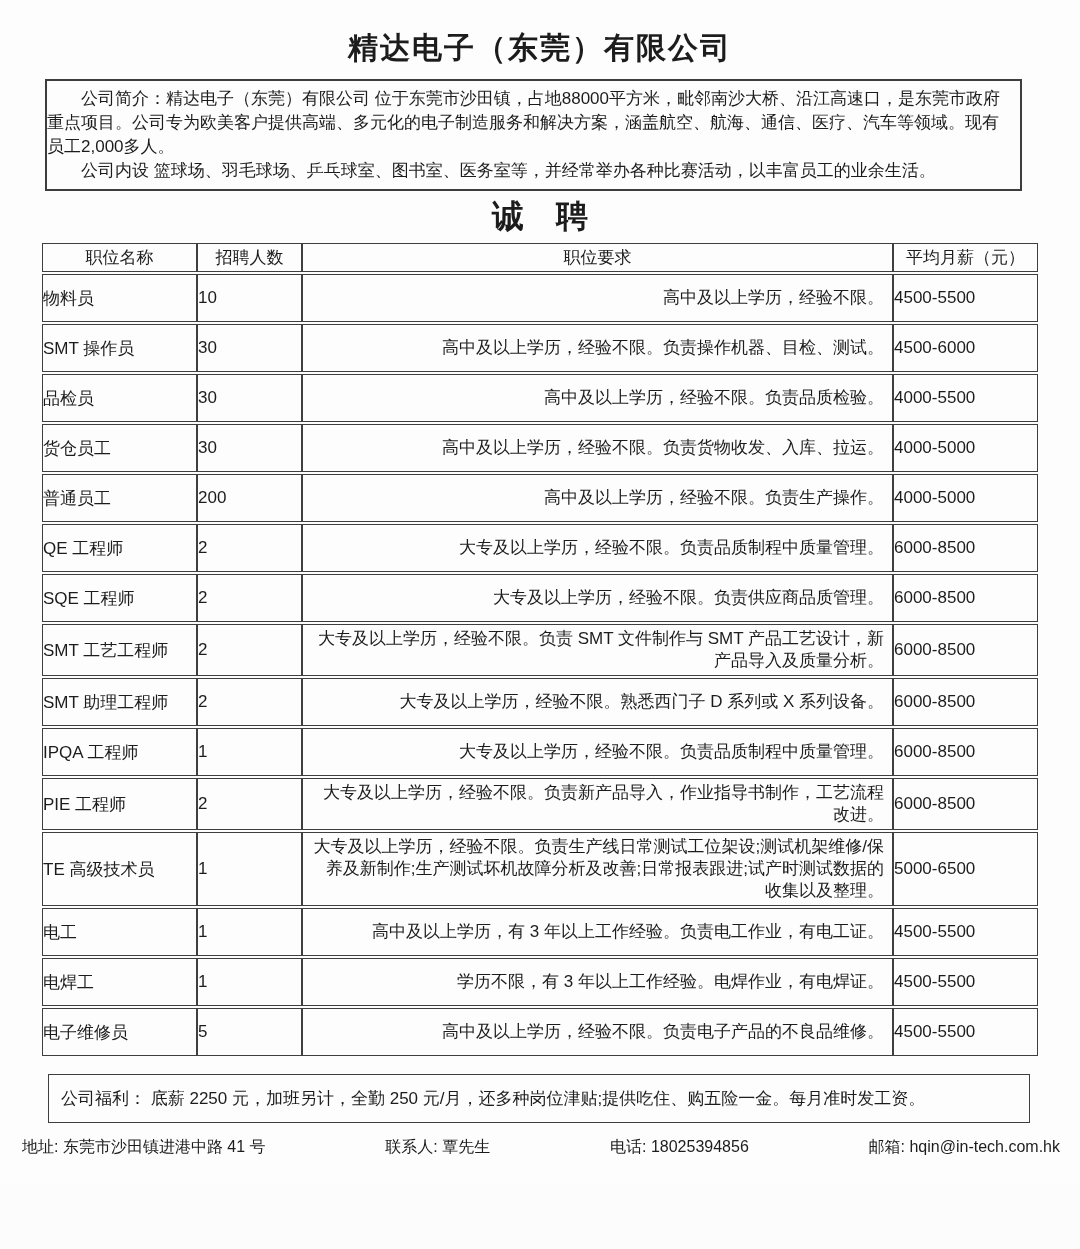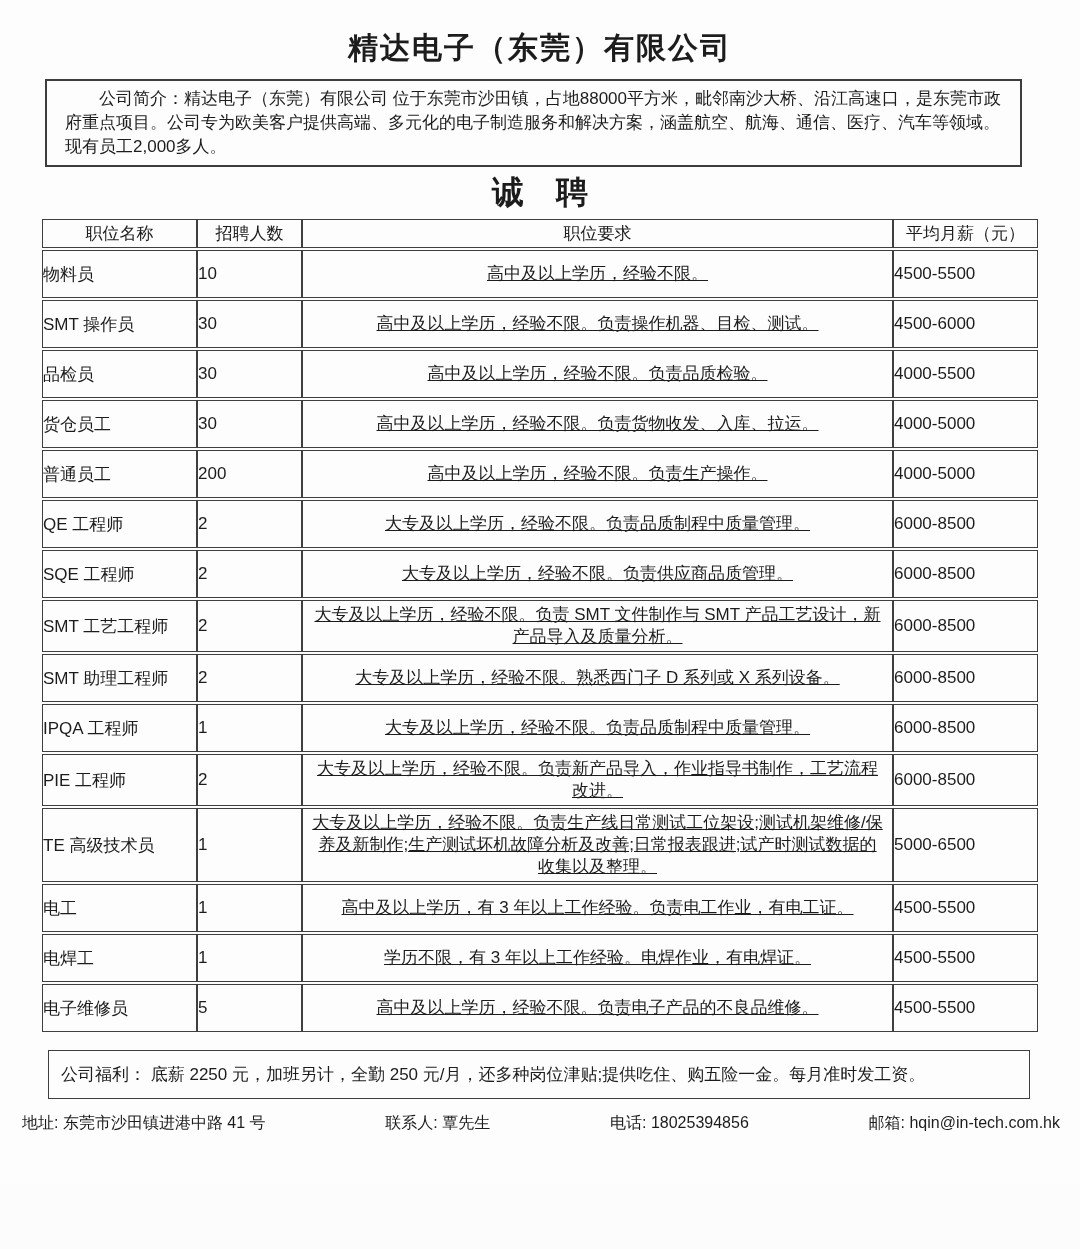--- a/index.html
+++ b/index.html
@@ -19,21 +19,21 @@
     margin-top: 28px;
     text-align: center;
     font-size: 30px;
     font-weight: bold;
     letter-spacing: 2px;
   }
   .intro-box {
     width: 977px;
     margin: 10px 0 0 45px;
     border: 2px solid #3d3d3d;
-    padding: 6px 14px 6px 18px;
+    padding: 6px 14px 6px 0;
     font-size: 17px;
     line-height: 24px;
   }
   .intro-box p { text-indent: 2em; }
   .recruit-heading {
     text-align: center;
     font-size: 32px;
     font-weight: bold;
     margin: 4px 0 2px 0;
   }
@@ -52,24 +52,23 @@
   }
   table.jobs tr.hdr td {
     height: 28px;
     text-align: center;
     font-size: 17px;
     padding: 2px 2px;
   }
   table.jobs tr.row td { height: 48px; }
   td.c1, td.c2, td.c4 { text-align: left; }
   td.c3 {
-    text-align: center;
+    text-align: right;
     padding: 3px 8px;
     line-height: 22px;
-    text-decoration: underline;
   }
   .benefits-box {
     width: 982px;
     margin: 16px 0 0 48px;
     border: 1px solid #3f3f3f;
     padding: 12px 12px;
     font-size: 17px;
   }
   .footer {
     display: flex;
@@ -82,20 +81,21 @@
 </style>
 </head>
 <body>
 
 <div class="page">
 
   <h1 class="doc-title">精达电子（东莞）有限公司</h1>
 
   <div class="intro-box">
     <p>公司简介：精达电子（东莞）有限公司 位于东莞市沙田镇，占地88000平方米，毗邻南沙大桥、沿江高速口，是东莞市政府重点项目。公司专为欧美客户提供高端、多元化的电子制造服务和解决方案，涵盖航空、航海、通信、医疗、汽车等领域。现有员工2,000多人。</p>
+    <p>公司内设 篮球场、羽毛球场、乒乓球室、图书室、医务室等，并经常举办各种比赛活动，以丰富员工的业余生活。</p>
   </div>
 
   <div class="recruit-heading">诚　聘</div>
 
   <table class="jobs">
     <colgroup>
       <col style="width:155px">
       <col style="width:105px">
       <col style="width:591px">
       <col style="width:145px">

